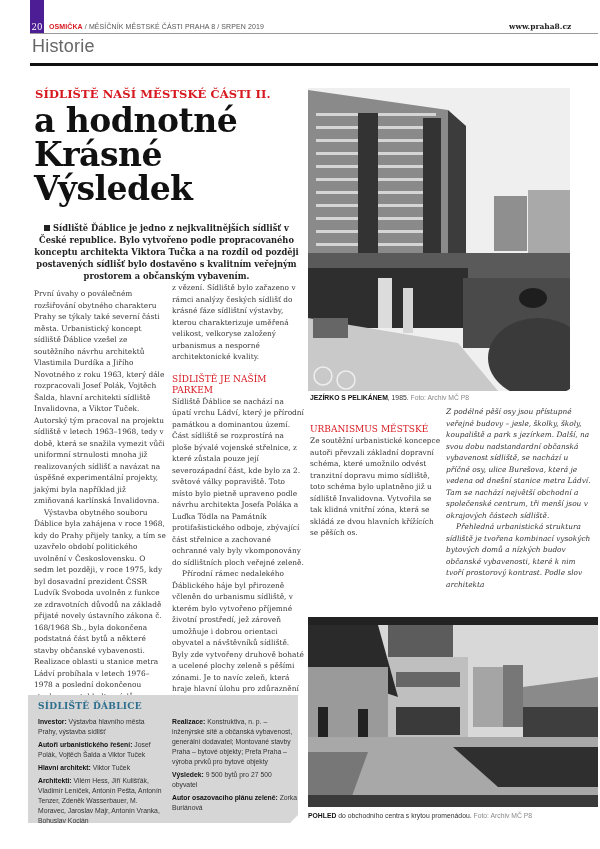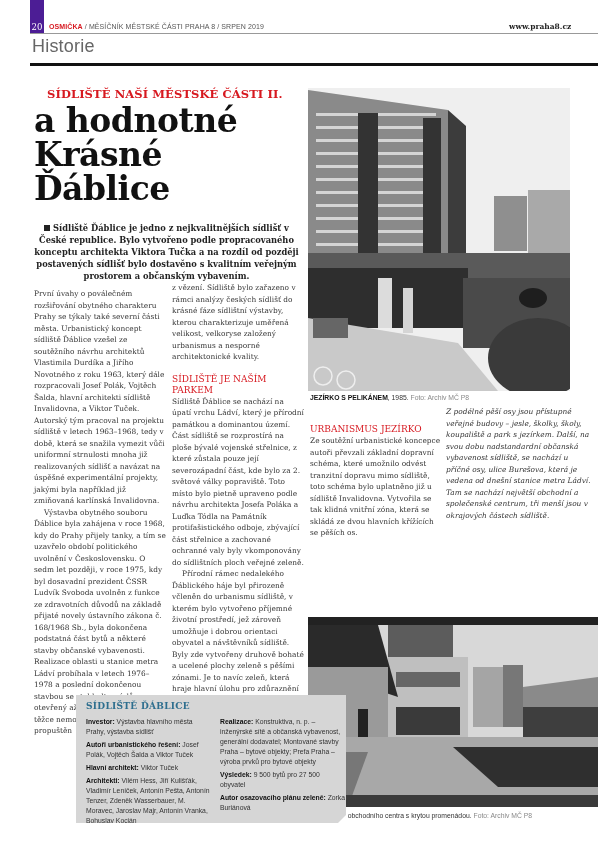--- a/index.html
+++ b/index.html
@@ -10,38 +10,38 @@
   .page-num { position: absolute; left: 30px; top: 0; width: 14px; height: 34px; background: #4c1d95; color: #fff;
     font-family: "DejaVu Serif", serif; font-weight: normal; font-size: 8.5px; padding-top: 22px; text-align: center; }
   .mag-line { position: absolute; left: 49px; top: 23px; font-family: "Liberation Sans", sans-serif; font-size: 7px; color: #555; letter-spacing: 0.1px; }
   .mag-line .brand { color: #d71920; font-weight: bold; }
   .web { position: absolute; right: 103px; top: 22px; font-family: "DejaVu Serif", serif; font-weight: bold; font-size: 7.5px; color: #222; }
   .web { right: auto; left: 501px; margin-left: 8px; }
   .hr-thin { position: absolute; left: 30px; top: 33px; width: 568px; height: 1px; background: #999; }
   .section-title { position: absolute; left: 32px; top: 36px; font-family: Liberation Sans, sans-serif; font-size: 18px; color: #666; font-weight: normal; letter-spacing: 0.2px; }
   .hr-thick { position: absolute; left: 30px; top: 63px; width: 568px; height: 3px; background: #111; }
 
-  .kicker { position: absolute; left: 35px; top: 87px; font-family: "DejaVu Serif", serif; font-weight: bold; font-size: 11.5px; color: #d71920; letter-spacing: 0.1px; margin-left: 12px; }
+  .kicker { position: absolute; left: 35px; top: 87px; font-family: "DejaVu Serif", serif; font-weight: bold; font-size: 11.5px; color: #d71920; letter-spacing: 0.1px; }
   .headline { position: absolute; left: 34px; top: 104px; font-family: "DejaVu Serif", serif; font-weight: bold; font-size: 33px; line-height: 34px; color: #111; letter-spacing: -0.5px; }
   .headline div { white-space: nowrap; }
 
   .lead { position: absolute; left: 34px; top: 222px; width: 265px; font-family: "DejaVu Serif", serif; font-weight: bold; font-size: 8.3px; line-height: 12px; color: #222; text-align: center; }
   .lead .sq { display: inline-block; width: 6px; height: 6px; background: #222; margin-right: 3px; vertical-align: 0px; }
 
   .col { position: absolute; font-family: "DejaVu Serif", serif; font-size: 7.4px; line-height: 11.5px; color: #333; }
   .col p { margin: 0; }
   .col p.indent { text-indent: 10px; }
   .col .sub { font-weight: normal; color: #d71920; font-size: 9px; line-height: 11px; margin-top: 11px; }
 
   .col1 { left: 34px; top: 288px; width: 132px; }
   .col2 { left: 172px; top: 282px; width: 132px; }
   .col3 { left: 310px; top: 413px; width: 132px; }
   .col4 { left: 446px; top: 406px; width: 145px; font-style: italic; }
 
-  .infobox { position: absolute; left: 28px; top: 695px; width: 270px; height: 128px; background: #d6d6d6; margin-left: 48px; }
+  .infobox { position: absolute; left: 28px; top: 695px; width: 270px; height: 128px; background: #d6d6d6; }
   .infobox::after { content: ""; position: absolute; right: -1px; bottom: -1px; width: 0; height: 0;
     border-left: 10px solid transparent; border-bottom: 10px solid #fff; }
   .infobox-title { position: absolute; left: 10px; top: 6px; font-family: "DejaVu Serif", serif; font-weight: bold; font-size: 9px; color: #2d6e8e; letter-spacing: 0.3px; }
   .ib-col { position: absolute; font-family: "Liberation Sans", sans-serif; font-size: 6.8px; line-height: 10px; color: #333; }
   .ib-col .item { margin-bottom: 3px; }
   .ib-col b { color: #111; }
   .ib-left { left: 10px; top: 22px; width: 125px; }
   .ib-right { left: 144px; top: 22px; width: 125px; }
 
   .photo { position: absolute; overflow: hidden; }
@@ -65,21 +65,21 @@
   <div class="web">www.praha8.cz</div>
 </div>
 <div class="hr-thin"></div>
 <div class="section-title">Historie</div>
 <div class="hr-thick"></div>
 
 <div class="kicker">SÍDLIŠTĚ NAŠÍ MĚSTSKÉ ČÁSTI II.</div>
 <div class="headline">
   <div>a hodnotné</div>
   <div>Krásné</div>
-  <div>Ďáblice</div>
+  <div>Výsledek</div>
 </div>
 <div class="lead">
   <span class="sq"></span><span>Sídliště Ďáblice je jedno z nejkvalitnějších sídlišť v České republice. Bylo vytvořeno podle propracovaného konceptu architekta Viktora Tučka a na rozdíl od později postavených sídlišť bylo dostavěno s kvalitním veřejným prostorem a občanským vybavením.</span>
 </div>
 
 <div class="col col1">
   <p>První úvahy o poválečném rozšiřování obytného charakteru Prahy se týkaly také severní části města. Urbanistický koncept sídliště Ďáblice vzešel ze soutěžního návrhu architektů Vlastimila Durdíka a Jiřího Novotného z roku 1963, který dále rozpracovali Josef Polák, Vojtěch Šalda, hlavní architekti sídliště Invalidovna, a Viktor Tuček. Autorský tým pracoval na projektu sídliště v letech 1963–1968, tedy v době, která se snažila vymezit vůči uniformní strnulosti mnoha již realizovaných sídlišť a navázat na úspěšné experimentální projekty, jakými byla například již zmiňovaná karlínská Invalidovna.</p>
   <p class="indent">Výstavba obytného souboru Ďáblice byla zahájena v roce 1968, kdy do Prahy přijely tanky, a tím se uzavřelo období politického uvolnění v Československu. O sedm let později, v roce 1975, kdy byl dosavadní prezident ČSSR Ludvík Svoboda uvolněn z funkce ze zdravotních důvodů na základě přijaté novely ústavního zákona č. 168/1968 Sb., byla dokončena podstatná část bytů a některé stavby občanské vybavenosti. Realizace oblasti u stanice metra Ládví probíhala v letech 1976–1978 a poslední dokončenou stavbou se stal kulturní dům, otevřený až v roce 1983, kde byl těžce nemocný Václav Havel propuštěn</p>
 </div>
 
@@ -132,26 +132,27 @@
 
     <ellipse cx="230" cy="270" rx="50" ry="40" fill="#3a3a3a"></ellipse>
     <ellipse cx="225" cy="210" rx="14" ry="10" fill="#1e1e1e"></ellipse>
   </svg>
 </div>
 <div class="caption cap1">
   <b>JEZÍRKO S PELIKÁNEM</b><span>, 1985.</span><span class="credit"> Foto: Archiv MČ P8</span>
 </div>
 
 <div class="col col3">
-  <div class="sub">URBANISMUS JEZÍRKO</div>
+  <div class="sub">URBANISMUS MĚSTSKÉ</div>
   <p>Ze soutěžní urbanistické koncepce autoři převzali základní dopravní schéma, které umožnilo odvést tranzitní dopravu mimo sídliště, toto schéma bylo uplatněno již u sídliště Invalidovna. Vytvořila se tak klidná vnitřní zóna, která se skládá ze dvou hlavních křížících se pěších os.</p>
 </div>
 
 <div class="col col4">
   <p>Z podélné pěší osy jsou přístupné veřejné budovy – jesle, školky, školy, koupaliště a park s jezírkem. Další, na svou dobu nadstandardní občanská vybavenost sídliště, se nachází u příčné osy, ulice Burešova, která je vedena od dnešní stanice metra Ládví. Tam se nachází největší obchodní a společenské centrum, tři menší jsou v okrajových částech sídliště.</p>
+  <p class="indent">Přehledná urbanistická struktura sídliště je tvořena kombinací vysokých bytových domů a nízkých budov občanské vybavenosti, které k nim tvoří prostorový kontrast. Podle slov architekta</p>
 </div>
 
 <div class="photo photo2">
   <svg width="290" height="190" viewBox="0 0 290 190">
     <rect x="0" y="0" width="290" height="190" fill="#d8d8d8"></rect>
     <rect x="0" y="0" width="290" height="8" fill="#222"></rect>
 
     <rect x="80" y="8" width="65" height="40" fill="#5c5c5c"></rect>
     <rect x="80" y="40" width="80" height="80" fill="#bfbfbf"></rect>
     <rect x="88" y="55" width="64" height="15" fill="#666"></rect>

